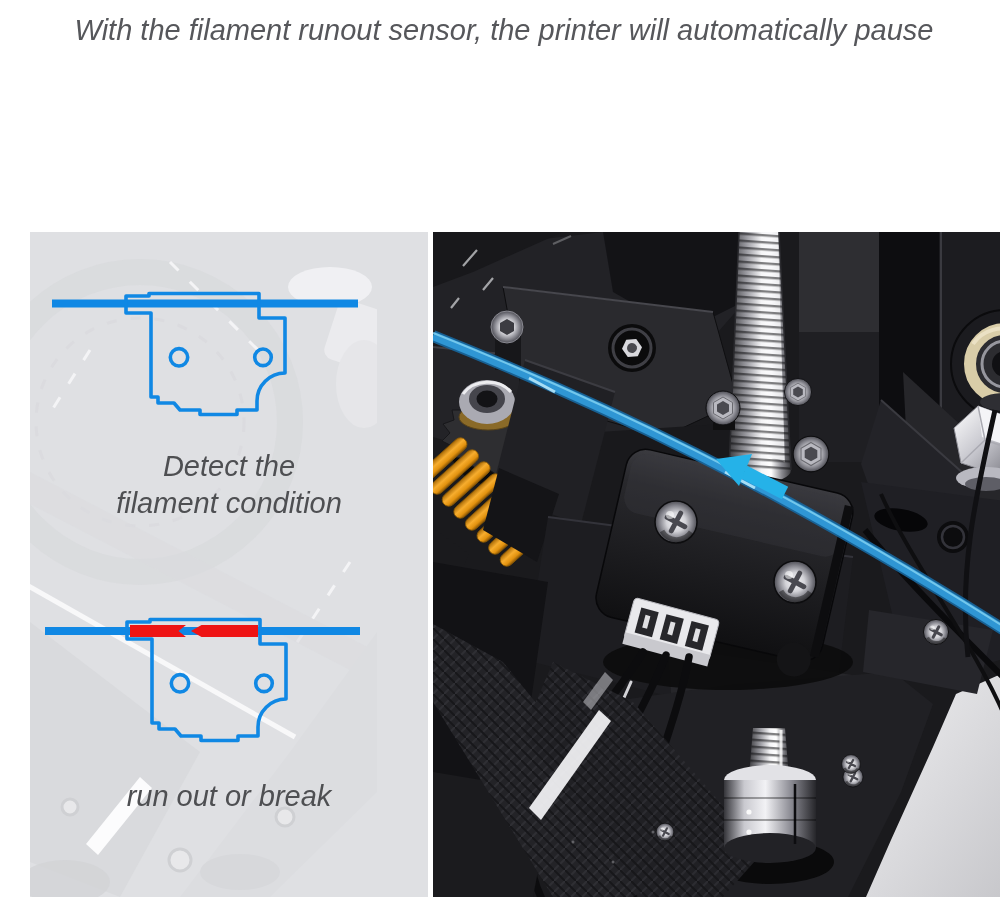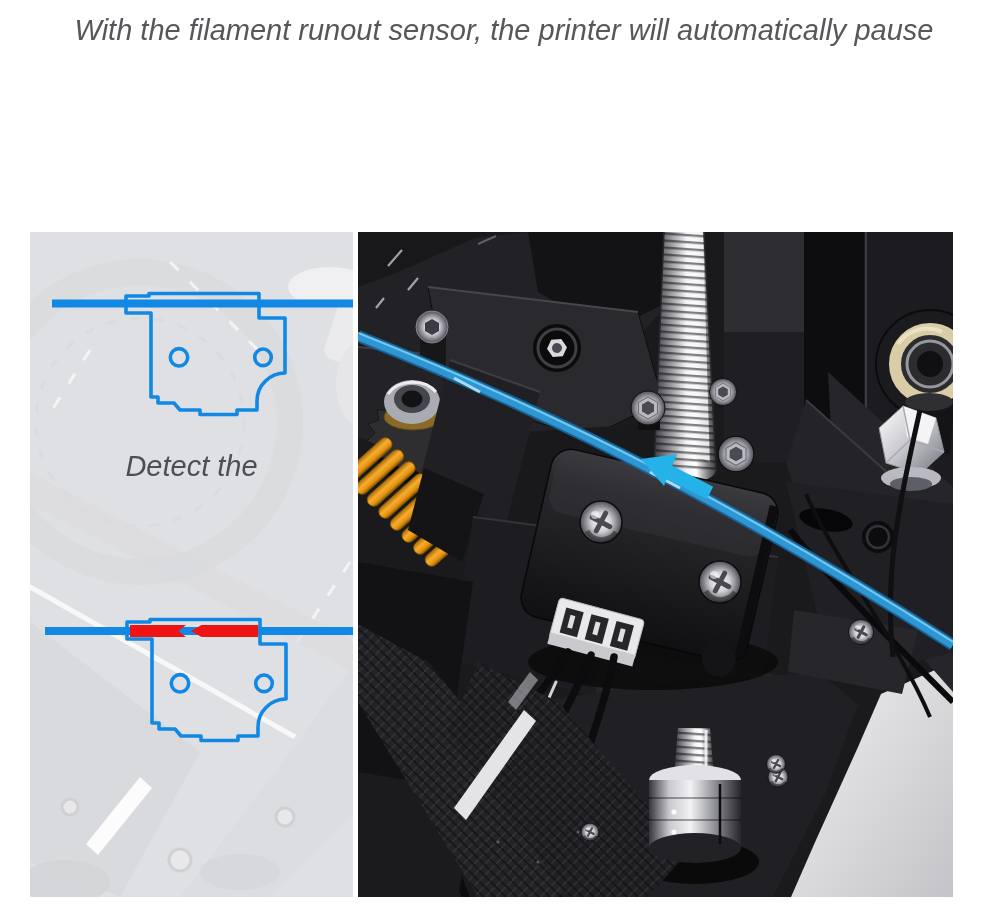--- a/index.html
+++ b/index.html
@@ -11,21 +11,21 @@
     --c-pfil:#2f96d4; --c-arrow:#25b2e8;
   }
   .hdr{ text-align:center; }
   .title{
     margin-top:14px; font-size:52px; line-height:60px; font-weight:bold;
     font-style:italic; color:var(--c-title); letter-spacing:-.5px;
   }
   .sub{ font-size:29px; line-height:45px; font-style:italic; color:var(--c-sub); margin-top:8px;padding-left:8px;}
   .row{ position:absolute; left:30px; top:232px; display:flex; }
   .panel-left{
-    position:relative; width:323px; height:665px; background:#dfe0e3; overflow:hidden; flex:none;
+    position:relative; width:398px; height:665px; background:#dfe0e3; overflow:hidden; flex:none;
   }
   .panel-photo{ position:relative; width:595px; height:665px; margin-left:5px; flex:none; background:#1a1a1d;}
   .absvg{ position:absolute; left:0; top:0; }
   .cap{
     position:absolute; left:0; width:100%; text-align:center;
     font-size:29px; line-height:37px; font-style:italic; color:var(--c-cap);
   }
   .cap1{ top:216px; } .cap2{ top:546px; }
   .dline{ stroke:var(--c-blue,#1088e4); stroke-width:8; }
   .dout{ stroke:var(--c-blue,#1088e4); stroke-width:3.6; fill:none; stroke-linejoin:round; stroke-linecap:round;}
@@ -75,30 +75,32 @@
           <circle class="dout" cx="79" cy="87.3" r="8.7"></circle>
           <circle class="dout" cx="163" cy="87.3" r="8.3"></circle>
         </g>
       </defs>
       <line class="dline" x1="22" y1="33.5" x2="328" y2="33.5"></line>
       <use href="#sensorOutline" transform="translate(70,0)"></use>
     </svg>
 
     <div class="cap cap1">
       <div>Detect the</div>
+      <div>filament condition</div>
     </div>
 
     <svg class="absvg" style="top:366px" width="347" height="150" viewBox="0 0 347 150">
       <line class="dline" x1="15" y1="33" x2="330" y2="33"></line>
       <use href="#sensorOutline" transform="translate(71,-2)"></use>
       <polygon class="dred" points="100,27 156,27 148.5,33 156,39 100,39"></polygon>
       <polygon class="dred" points="161,33 171.5,27 228,27 228,39 171.5,39"></polygon>
     </svg>
 
     <div class="cap cap2">
+      <div>run out or break</div>
     </div>
   </div>
 
   <div class="panel-photo">
     <svg class="absvg" width="595" height="665" viewBox="0 0 595 665">
       <defs>
         <linearGradient id="gMetal" x1="0" y1="0" x2="1" y2="0">
           <stop offset="0" stop-color="#3c3c40"></stop>
             <stop offset=".28" stop-color="#9a9aa0"></stop>
           <stop offset=".52" stop-color="#f4f4f6"></stop>

